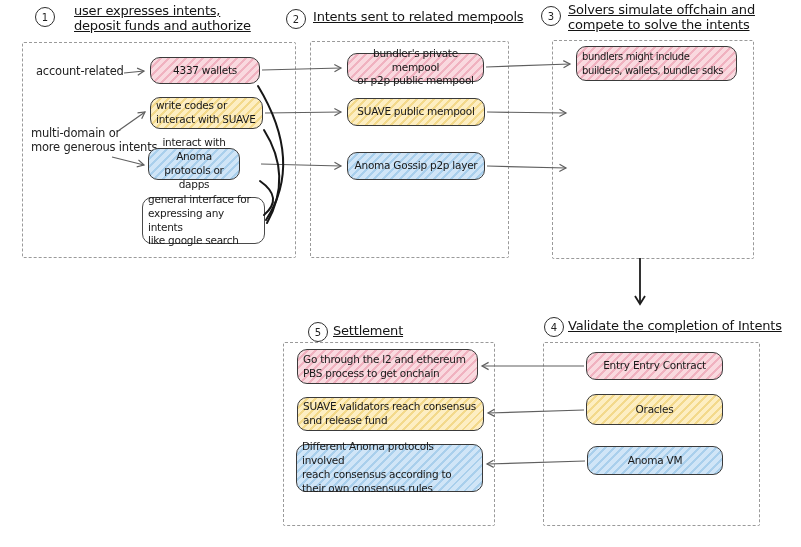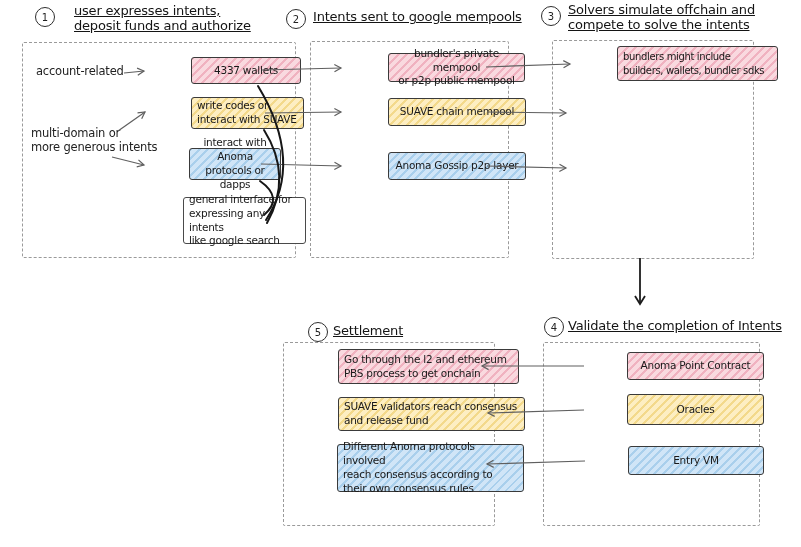--- a/index.html
+++ b/index.html
@@ -14,23 +14,23 @@
     display:flex;align-items:center;justify-content:center;font-size:10px;color:#222;z-index:3;
     background:#fff;
   }
   .sec-title{
     position:absolute;font-size:13px;letter-spacing:-0.2px;line-height:1.18;color:#141414;
     white-space:pre-line;z-index:3;text-decoration:underline;
   }
   .lbl{position:absolute;font-size:11.5px;letter-spacing:-0.2px;line-height:1.25;color:#222;white-space:pre-line;z-index:3;}
   .flow-lbl{position:absolute;font-size:11px;letter-spacing:-0.3px;color:#161616;z-index:3;white-space:nowrap;}
   .box{
-    position:absolute;border:1.5px solid #3a3a3a;border-radius:3px;box-sizing:border-box;
+    position:absolute;border:1.5px solid #3a3a3a;border-radius:10px;box-sizing:border-box;
     display:flex;align-items:center;font-size:10.5px;letter-spacing:-0.25px;line-height:1.32;
-    color:#191919;white-space:pre-line;padding:2px 5px;z-index:4;margin-left:41px;
+    color:#191919;white-space:pre-line;padding:2px 5px;z-index:4;
   }
   .center{justify-content:center;text-align:center;}
   .left{justify-content:flex-start;text-align:left;}
   .small{font-size:10px;letter-spacing:-0.35px;}
   .pink{background:repeating-linear-gradient(135deg,#f0b2c0 0 2px,#f9d9df 2px 6px);}
   .yellow{background:repeating-linear-gradient(135deg,#f3d98b 0 2px,#fdeec2 2px 6px);}
   .blue{background:repeating-linear-gradient(135deg,#a9cfec 0 2px,#d0e5f7 2px 6px);}
   .white{background:#ffffff;border:1.2px solid #4a4a4a;}
 </style>
 </head>
@@ -42,21 +42,21 @@
   <div class="dashed" style="left:310px;top:41px;width:197px;height:215px"></div>
   <div class="dashed" style="left:552px;top:40px;width:200px;height:217px"></div>
   <div class="dashed" style="left:543px;top:342px;width:215px;height:182px"></div>
   <div class="dashed" style="left:283px;top:342px;width:210px;height:182px"></div>
 
   <div class="num" style="left:35px;top:7px">1</div>
   <div class="sec-title" style="left:74px;top:3px">user expresses intents,
 deposit funds and authorize</div>
 
   <div class="num" style="left:286px;top:9px">2</div>
-  <div class="sec-title" style="left:313px;top:9px">Intents sent to google mempools</div>
+  <div class="sec-title" style="left:313px;top:9px">Intents sent to related mempools</div>
 
   <div class="num" style="left:541px;top:6px">3</div>
   <div class="sec-title" style="left:568px;top:2px">Solvers simulate offchain and
 compete to solve the intents</div>
 
   <div class="num" style="left:544px;top:317px">4</div>
   <div class="sec-title" style="left:568px;top:318px">Validate the completion of Intents</div>
 
   <div class="num" style="left:308px;top:322px">5</div>
   <div class="sec-title" style="left:333px;top:323px">Settlement</div>
@@ -69,29 +69,29 @@
   <div class="box yellow left" style="left:150px;top:97px;width:113px;height:32px">write codes or
 interact with SUAVE</div>
   <div class="box blue center" style="left:148px;top:148px;width:92px;height:32px">interact with Anoma
 protocols or dapps</div>
   <div class="box white left" style="left:142px;top:197px;width:123px;height:47px">general interface for
 expressing any intents
 like google search</div>
 
   <div class="box pink center" style="left:347px;top:53px;width:137px;height:29px">bundler's private mempool
 or p2p public mempool</div>
-  <div class="box yellow center" style="left:347px;top:98px;width:138px;height:28px">SUAVE chain mempool</div>
+  <div class="box yellow center" style="left:347px;top:98px;width:138px;height:28px">SUAVE public mempool</div>
   <div class="box blue center" style="left:347px;top:152px;width:138px;height:28px">Anoma Gossip p2p layer</div>
 
   <div class="box pink left small" style="left:576px;top:46px;width:161px;height:35px">bundlers might include
 builders, wallets, bundler sdks</div>
 
-  <div class="box pink center" style="left:586px;top:352px;width:137px;height:28px">Anoma Point Contract</div>
+  <div class="box pink center" style="left:586px;top:352px;width:137px;height:28px">Entry Entry Contract</div>
   <div class="box yellow center" style="left:586px;top:394px;width:137px;height:31px">Oracles</div>
-  <div class="box blue center" style="left:587px;top:446px;width:136px;height:29px">Entry VM</div>
+  <div class="box blue center" style="left:587px;top:446px;width:136px;height:29px">Anoma VM</div>
 
   <div class="box pink left" style="left:297px;top:349px;width:181px;height:35px">Go through the l2 and ethereum
 PBS process to get onchain</div>
   <div class="box yellow left" style="left:297px;top:397px;width:187px;height:34px">SUAVE validators reach consensus
 and release fund</div>
   <div class="box blue left" style="left:296px;top:444px;width:187px;height:48px">Different Anoma protocols involved
 reach consensus according to
 their own consensus rules</div>
 
   <svg class="overlay" viewBox="0 0 801 547">

